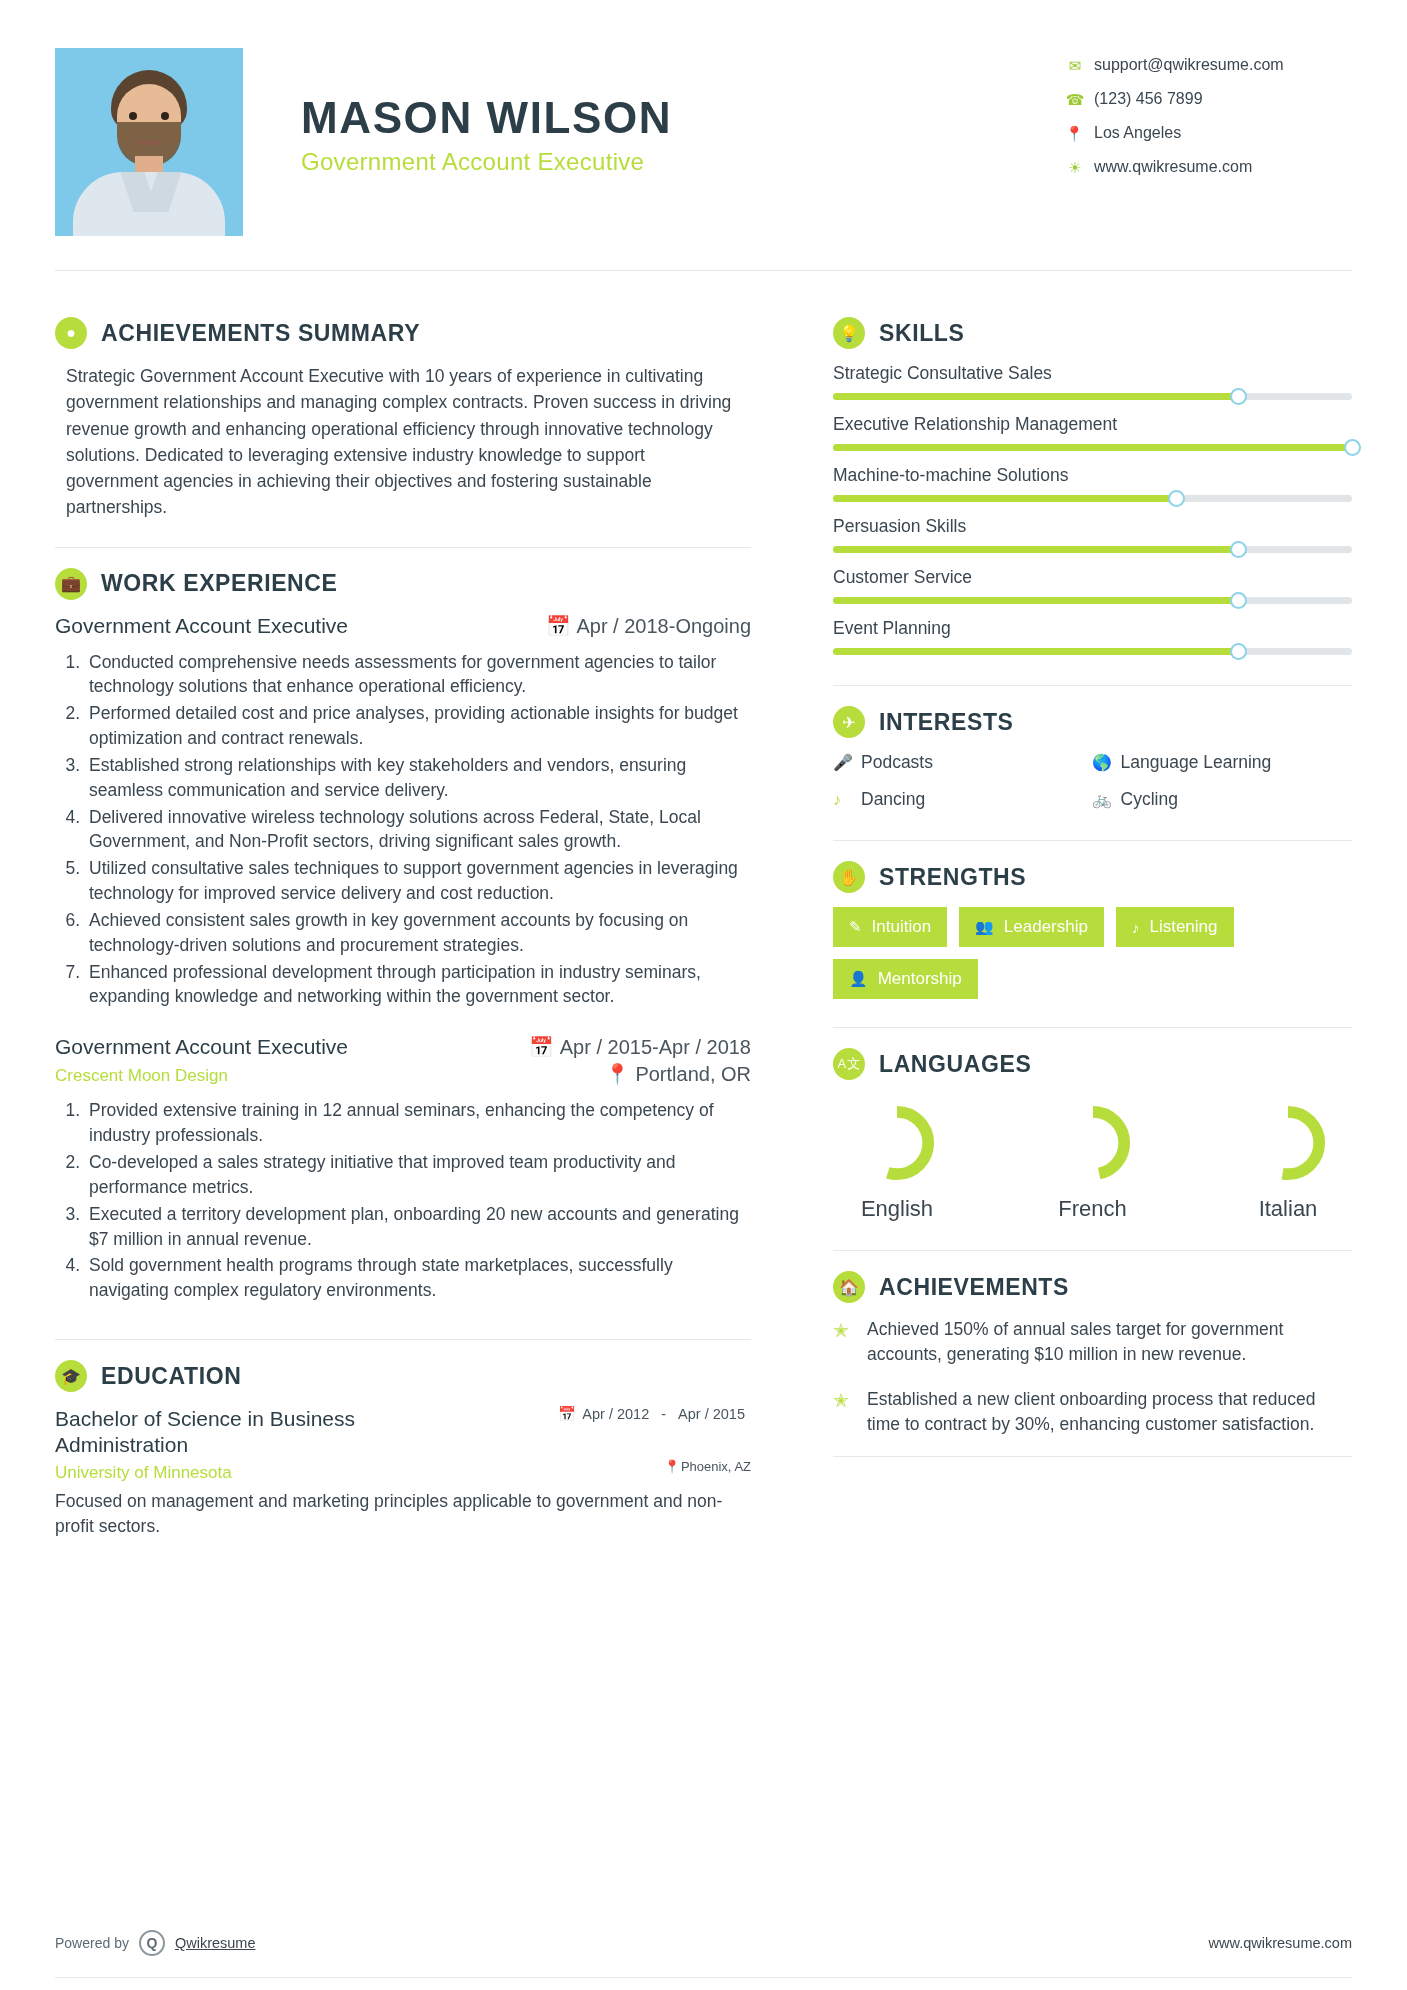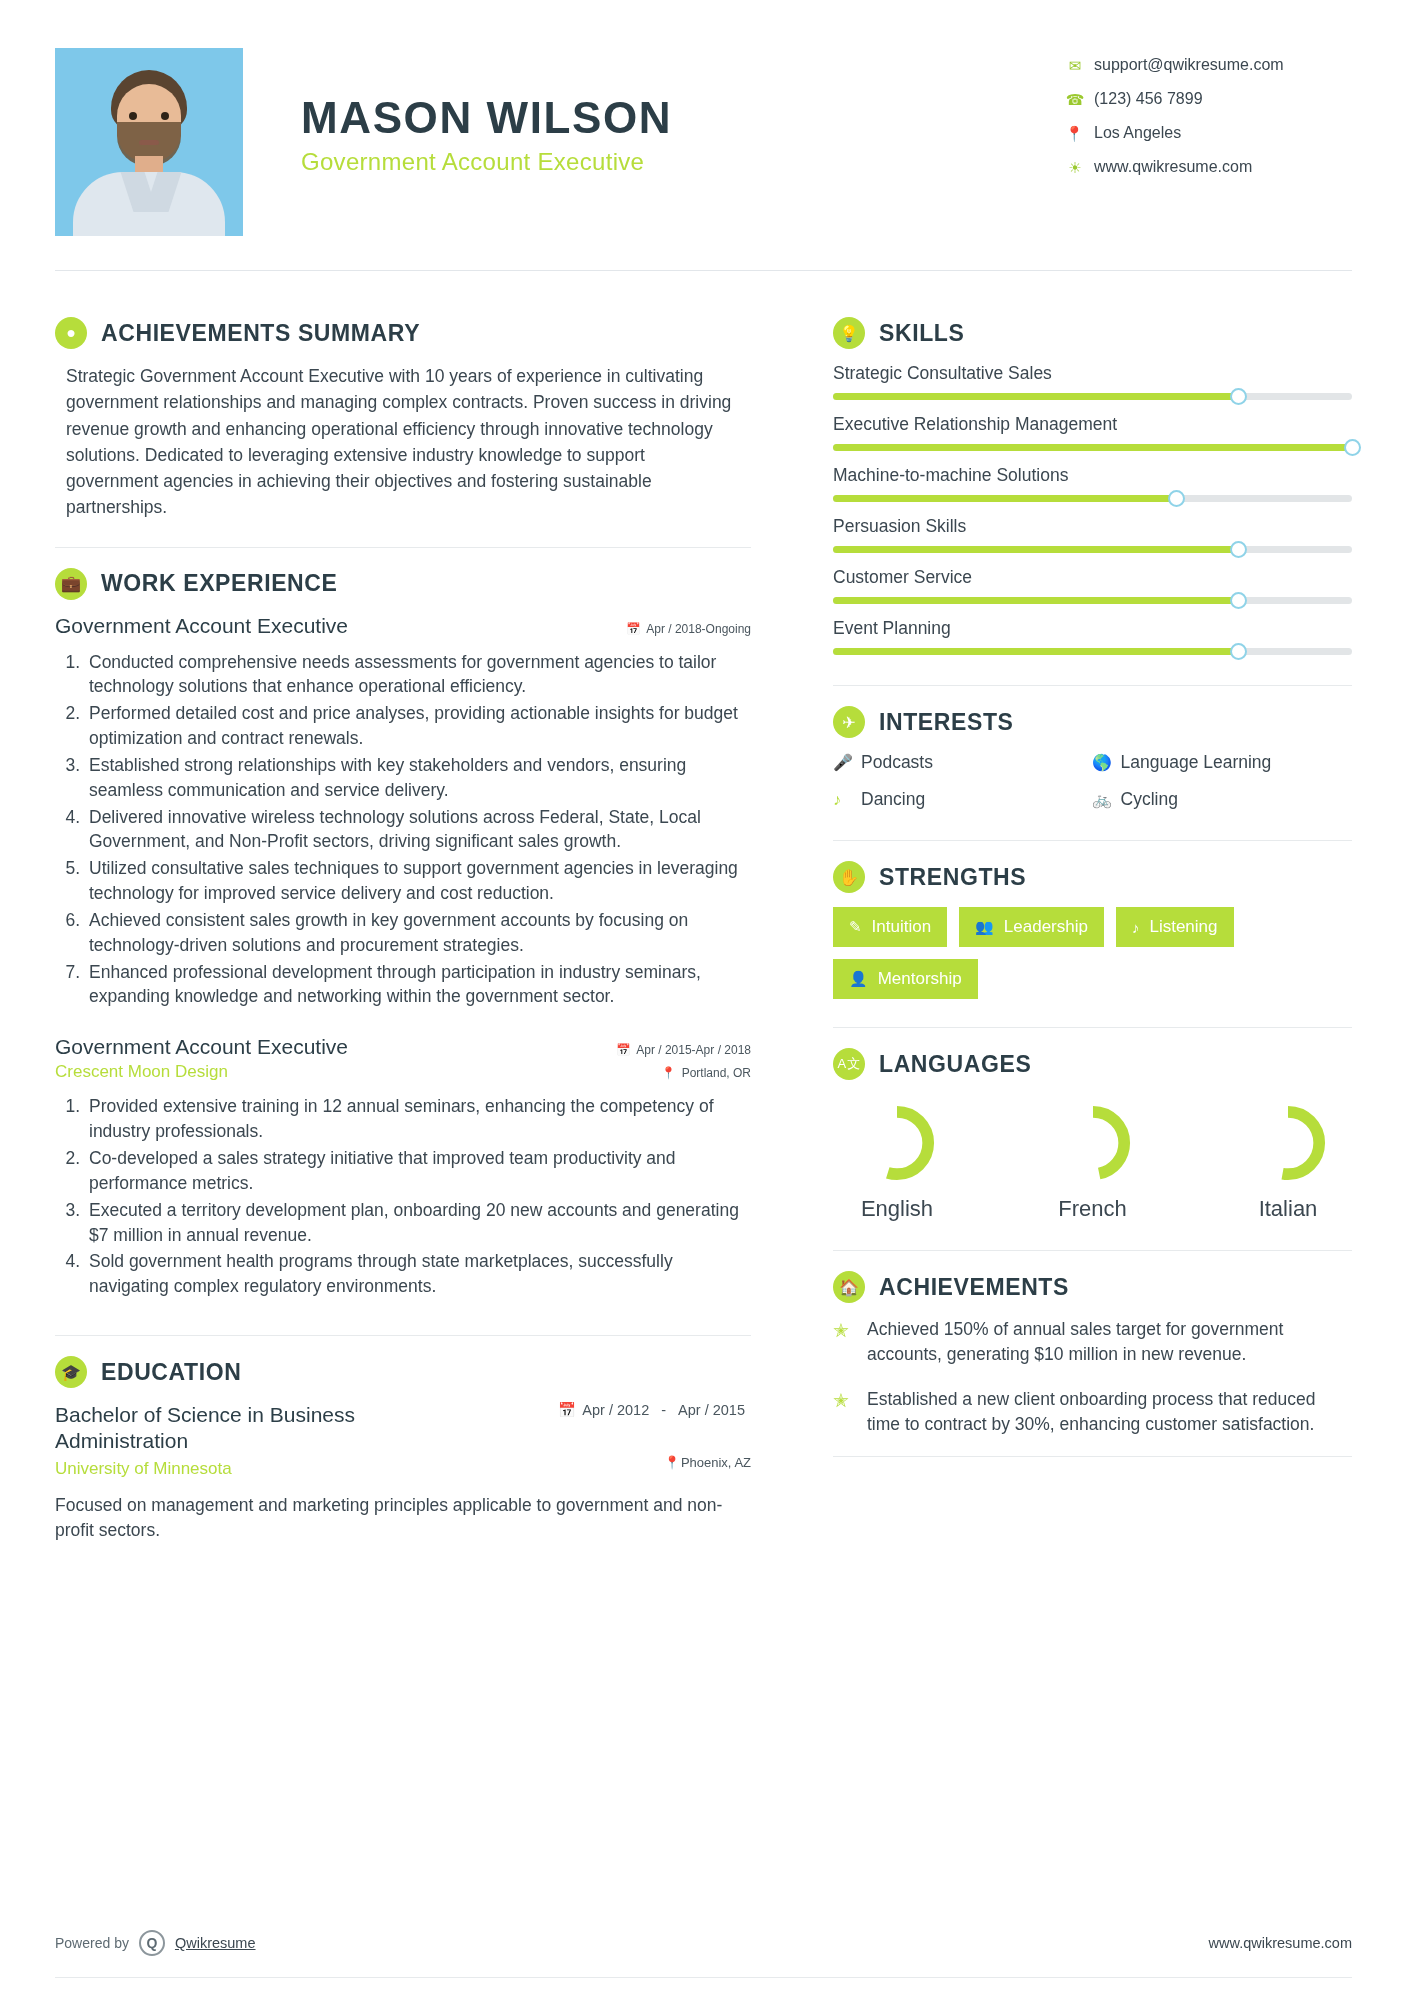--- a/index.html
+++ b/index.html
@@ -160,21 +160,21 @@
     display: flex;
     justify-content: space-between;
     align-items: baseline;
   }
   .job-role {
     font-size: 21px;
     color: #2c3e47;
     font-weight: 500;
   }
   .job-meta {
-    font-size: 12px;
+    font-size: 20px;
     color: #4a565e;
     white-space: nowrap;
     padding-left: 10px;
   }
   .job-meta .mi { color:#55616a; margin-right:5px; }
   .job-row2 {
     display:flex; justify-content: space-between; align-items: baseline;
     margin-top: 3px;
   }
   .job-company {
@@ -191,21 +191,21 @@
   ol.bullets li { margin-bottom: 2px; padding-left: 4px; }
   
   .edu-row { display:flex; justify-content: space-between; align-items: flex-start; }
   .edu-degree {
     font-size: 21px; color:#2c3e47; line-height:1.25; max-width: 430px;
   }
   .edu-dates { font-size: 14.5px; color:#4a565e; display:flex; align-items:center; white-space:nowrap; }
   .edu-dates .d { display:inline-block; text-align:center; line-height:1.2; padding:0 6px;}
   .edu-school { font-size:17px; color:#b6dd3b; margin-top:4px; }
   .edu-loc { font-size:13px; color:#4a565e; }
-  .edu-desc { font-size:17.5px; color:#3b4750; line-height:1.45; margin-top:14px; }
+  .edu-desc { font-size:17.5px; color:#3b4750; line-height:1.45; margin-top:6px; }
   
   .skill { margin-bottom: 14px; }
   .skill-label { font-size: 17.5px; color:#3b4750; margin-bottom: 9px; }
   .track {
     position: relative;
     height: 7px;
     background: #e2e5e7;
     border-radius: 4px;
   }
   .fill {

